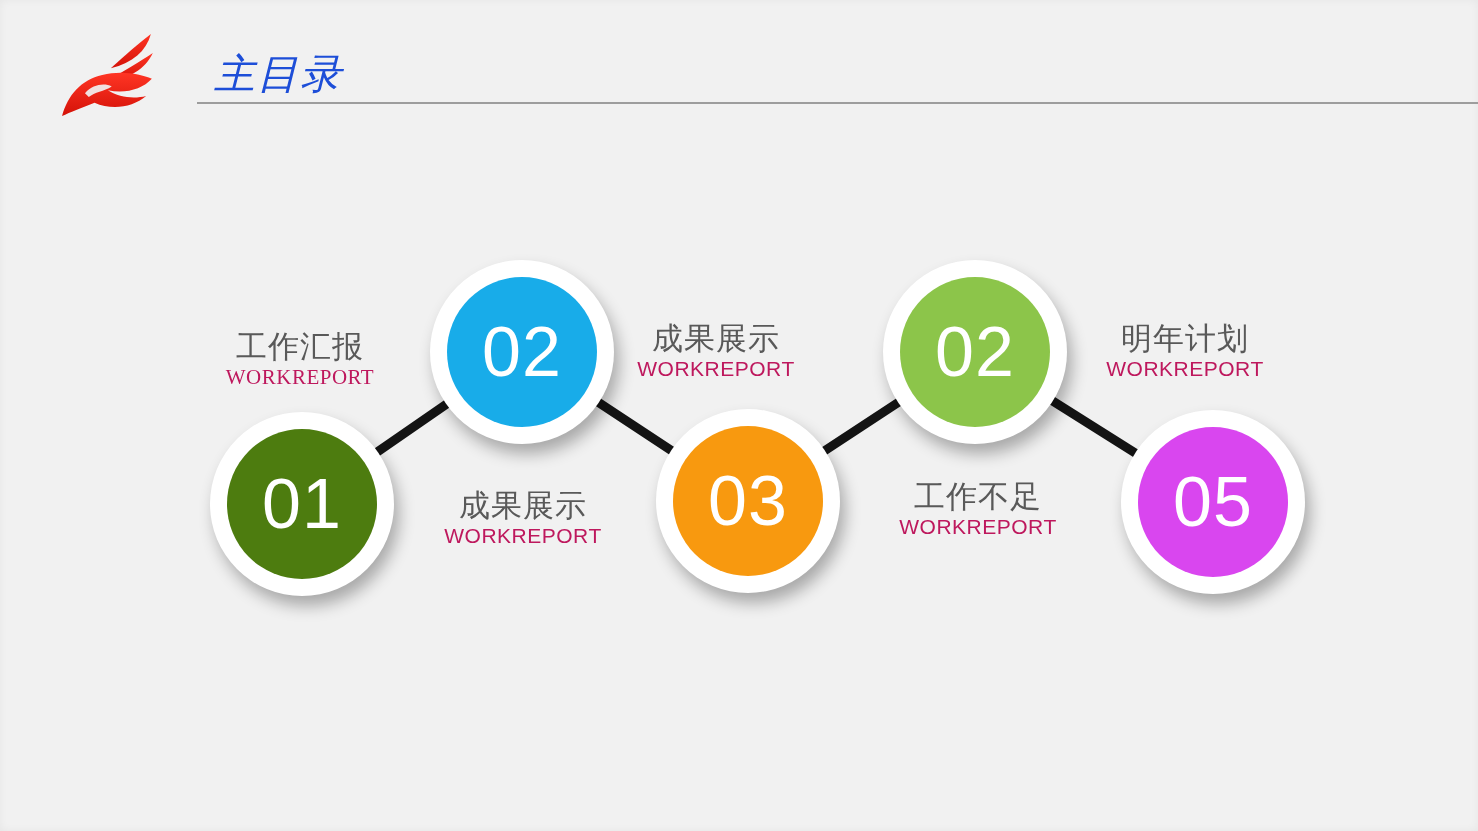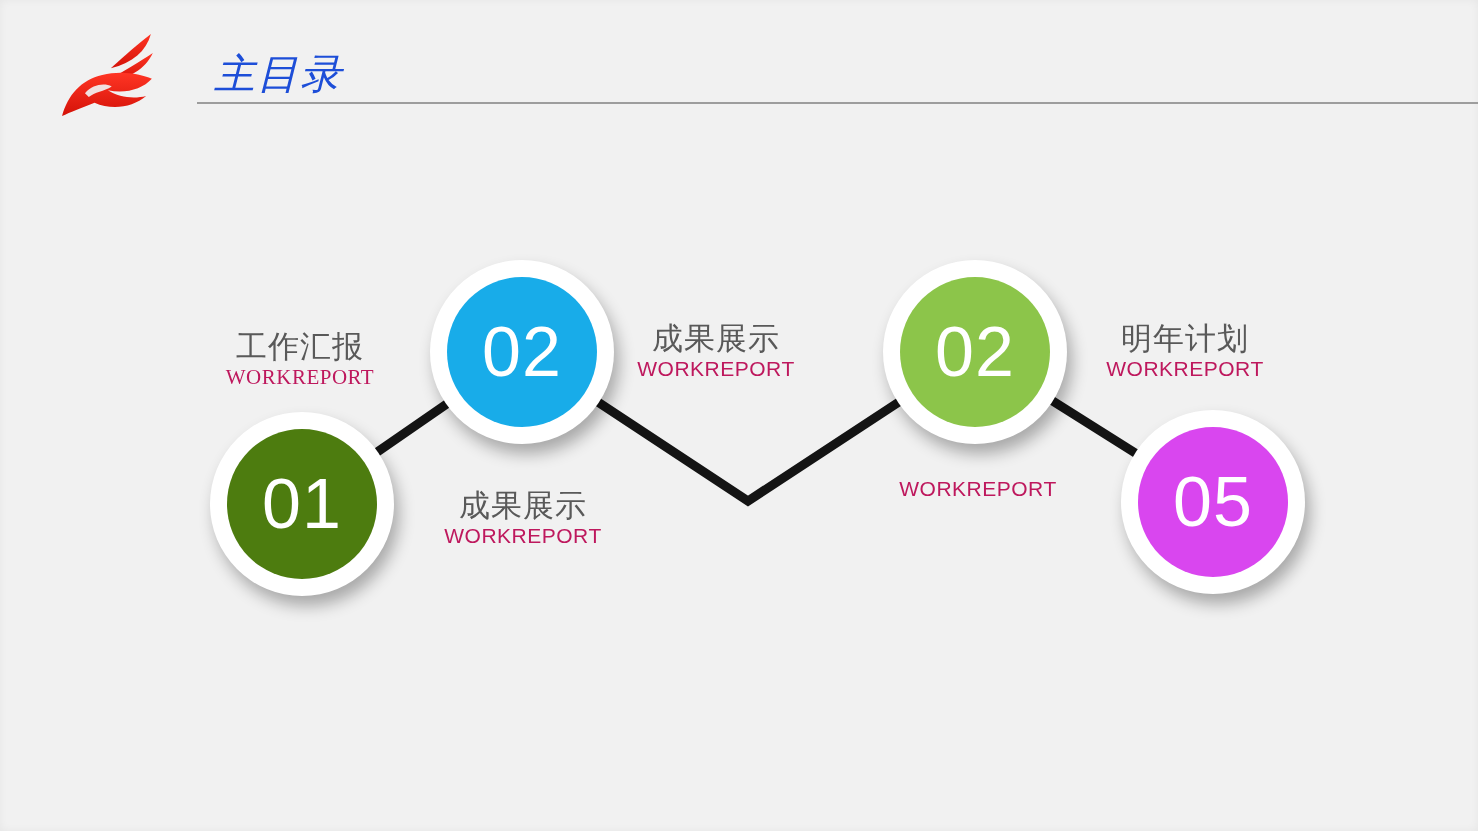--- a/index.html
+++ b/index.html
@@ -111,20 +111,25 @@
   <div class="node" style="left:210px;top:412px;">
     <div class="disc" style="background: #4d7c0f;">
       <span class="num">01</span>
     </div>
   </div>
   <div class="node" style="left:430px;top:260px;">
     <div class="disc" style="background: rgb(24, 172, 233);">
       <span class="num">02</span>
     </div>
   </div>
+  <div class="node" style="left:656px;top:409px;">
+    <div class="disc" style="background: rgb(248, 153, 15);">
+      <span class="num">03</span>
+    </div>
+  </div>
   <div class="node" style="left:883px;top:260px;">
     <div class="disc" style="background: rgb(140, 197, 74);">
       <span class="num">02</span>
     </div>
   </div>
   <div class="node" style="left:1121px;top:410px;">
     <div class="disc" style="background: #d946ef;">
       <span class="num">05</span>
     </div>
   </div>
@@ -135,20 +140,21 @@
   </div>
   <div class="label" style="left:403px;top:487px;">
     <div class="zh">成果展示</div>
     <div class="en">WORKREPORT</div>
   </div>
   <div class="label" style="left:596px;top:320px;">
     <div class="zh">成果展示</div>
     <div class="en">WORKREPORT</div>
   </div>
   <div class="label" style="left:858px;top:478px;">
+    <div class="zh">工作不足</div>
     <div class="en">WORKREPORT</div>
   </div>
   <div class="label" style="left:1065px;top:320px;">
     <div class="zh">明年计划</div>
     <div class="en">WORKREPORT</div>
   </div>
 
 </div>
 
 </body></html>

